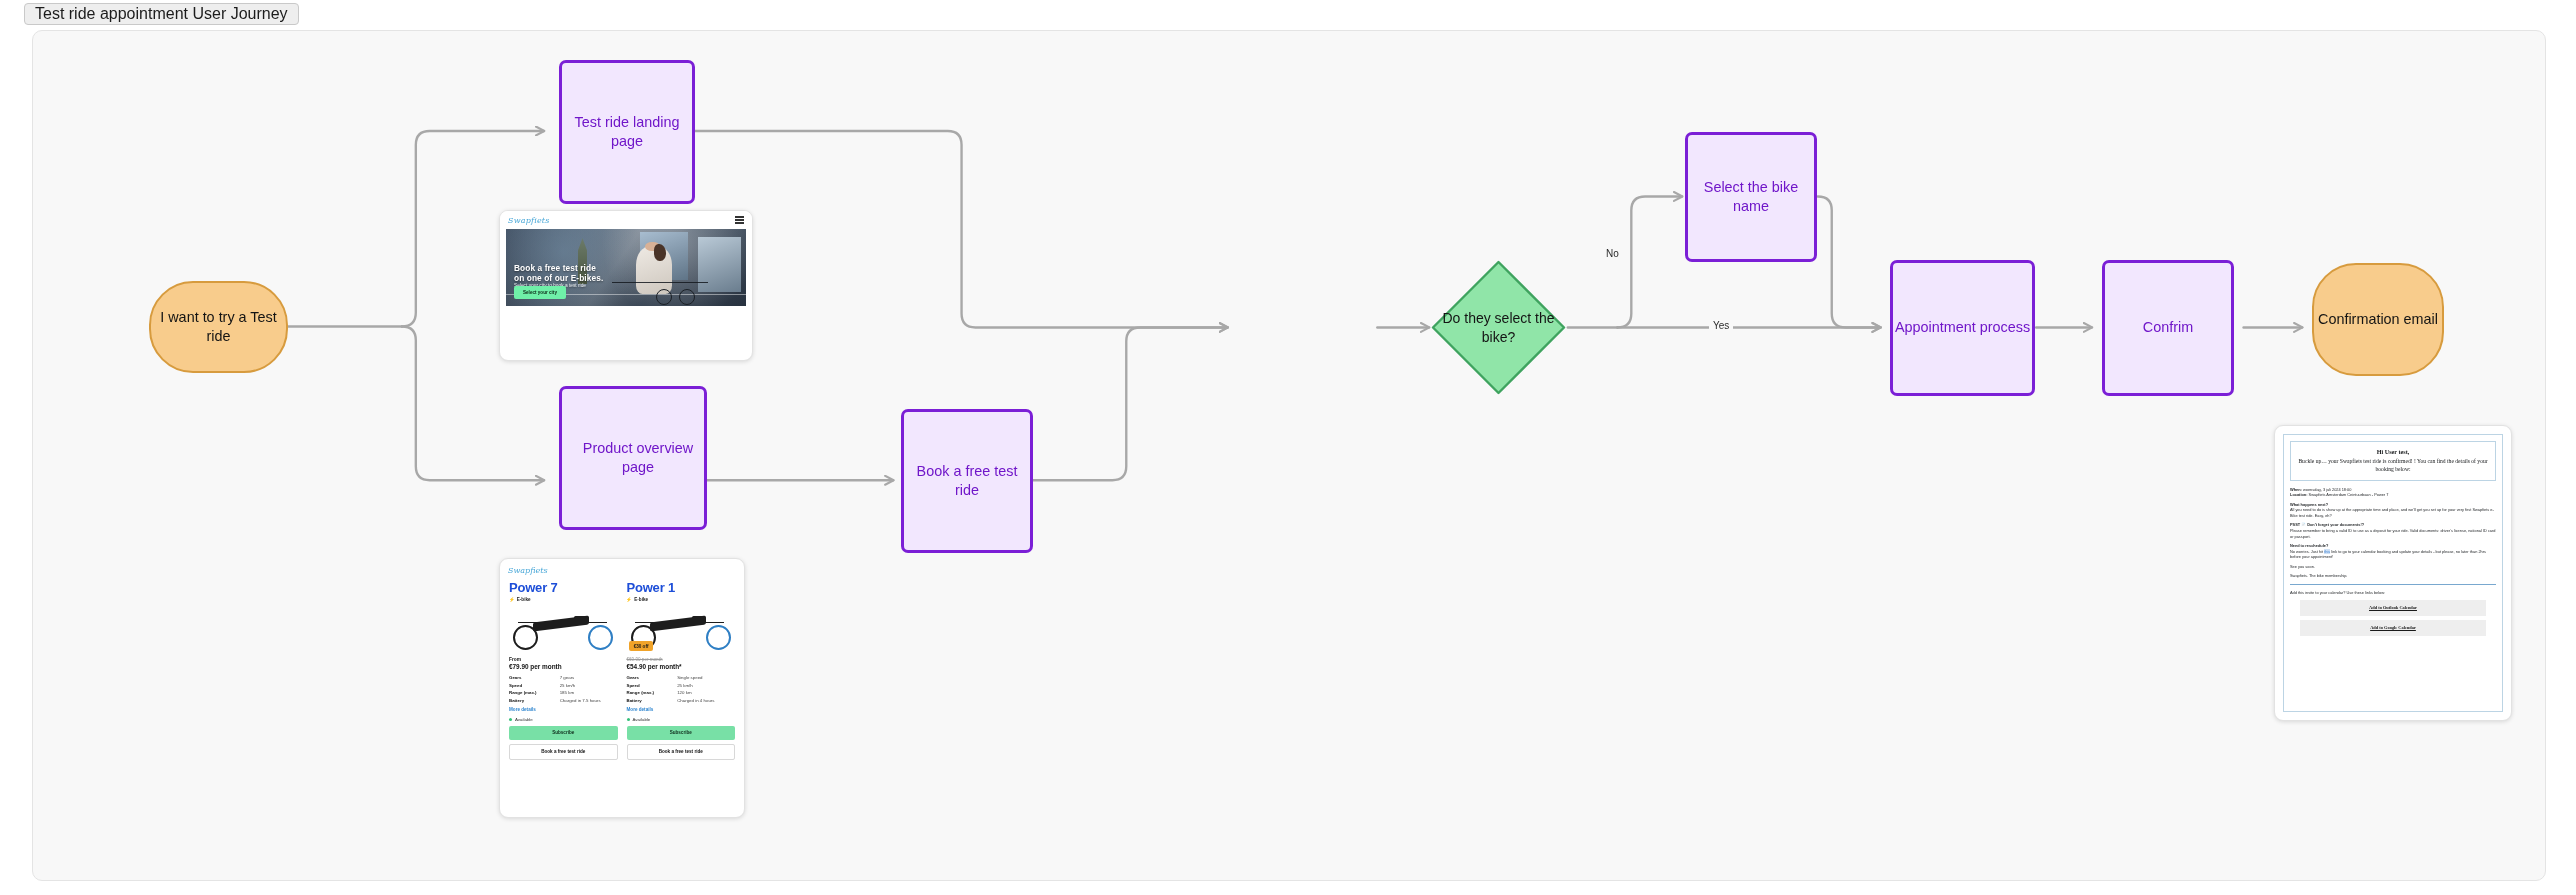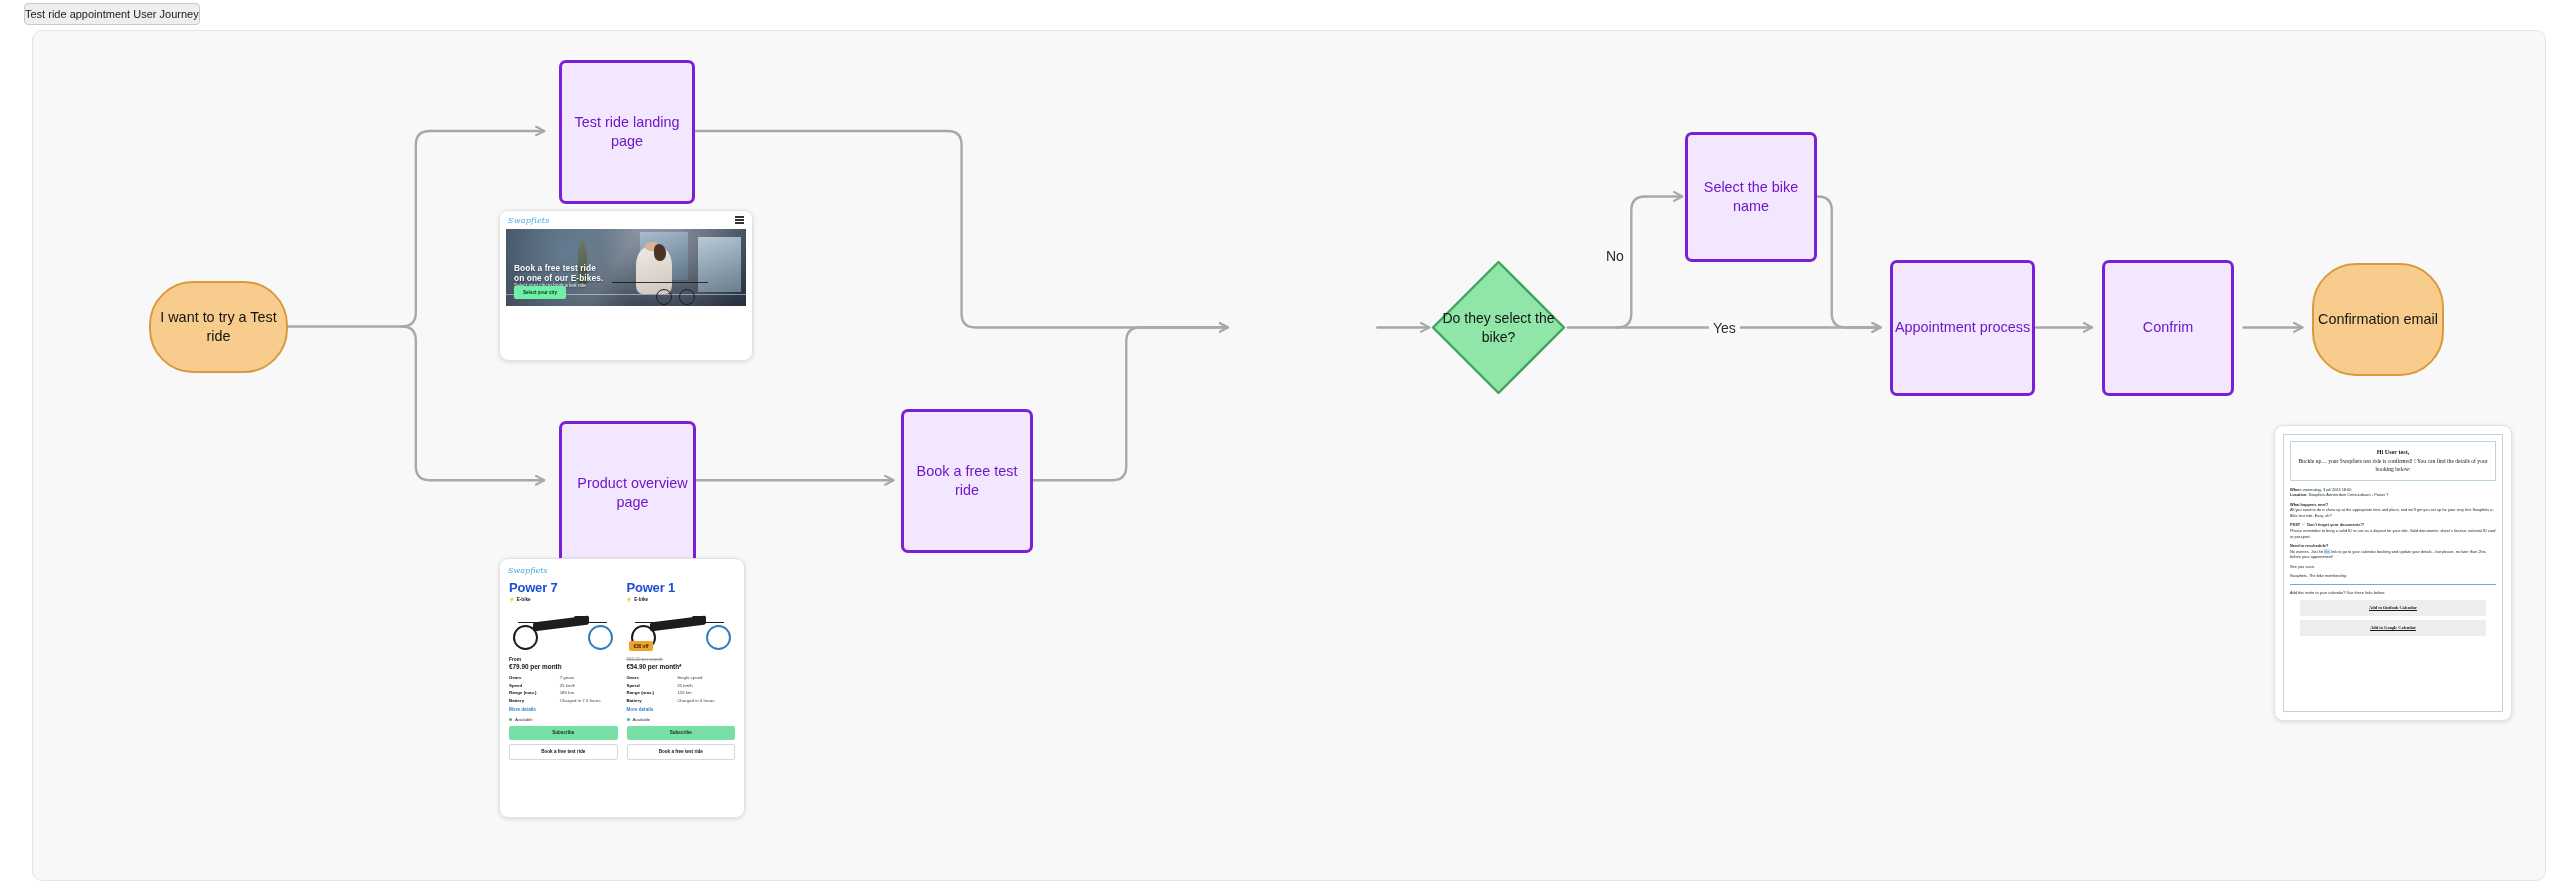--- a/index.html
+++ b/index.html
@@ -7,26 +7,26 @@
     width: 2576px; height: 895px;
     background: #ffffff;
     font-family: "Liberation Sans", sans-serif;
     overflow: hidden;
   }
   #root { position: relative; width: 2576px; height: 895px; }
 
   
   .title-tab {
     position: absolute; left: 24px; top: 3px;
-    height: 22px; padding: 0 0;
+    height: 22px; padding: 0 10px;
     display: flex; align-items: center;
     background: #eeeeee;
     border: 1px solid #c9c9c9;
     border-radius: 4px;
-    font-size: 11px; color: #1c1c1c;
+    font-size: 16px; color: #1c1c1c;
     white-space: nowrap;
   }
 
   
   .canvas {
     position: absolute; left: 32px; top: 30px;
     width: 2514px; height: 851px;
     background: #f8f8f8;
     border: 1px solid #e4e4e4;
     border-radius: 10px;
@@ -61,21 +61,21 @@
   .diamond-label {
     position: absolute; left: 0; top: 0;
     width: 100%; height: 100%;
     display: flex; align-items: center; justify-content: center;
     text-align: center; font-size: 14px; color: #141414;
     line-height: 1.34;
     pointer-events: none;
   }
   .edge-label {
     position: absolute;
-    font-size: 14px; color: #2b2b2b;
+    font-size: 10px; color: #2b2b2b;
     background: #f8f8f8;
     padding: 0 4px;
     white-space: nowrap;
   }
 
   
   .shot {
     position: absolute;
     background: #ffffff;
     border: 1px solid #e2e2e2;
@@ -296,21 +296,21 @@
       <path d="M2052,330 L2108,330" marker-end="url(#arw)"></path>
 
       <path d="M2261,330 L2320,330" marker-end="url(#arw)"></path>
     </g>
   </svg>
 
   <div class="node node-terminal" style="left:149px; top:281px; width:139px; height:92px;">I want to try a Test ride</div>
 
   <div class="node node-process" style="left:559px; top:60px; width:136px; height:144px;">Test ride landing page</div>
 
-  <div class="node node-process" style="left:559px; top:421px; width:137px; height:144px;padding-left:10px;">Product overview page</div>
+  <div class="node node-process" style="left:559px; top:386px; width:148px; height:144px;padding-left:10px;">Product overview page</div>
 
   <div class="node node-process" style="left:901px; top:409px; width:132px; height:144px;">Book a free test ride</div>
 
 
   <div class="diamond-wrap" style="left:1429px; top:258px; width:139px; height:139px;">
     <svg width="139" height="139" viewBox="0 0 140 140">
       <polygon points="70,4 136,70 70,136 4,70" fill="#90e5a8" stroke="#3fa35f" stroke-width="2.4" stroke-linejoin="round"></polygon>
     </svg>
     <div class="diamond-label">Do they select the bike?</div>
   </div>

